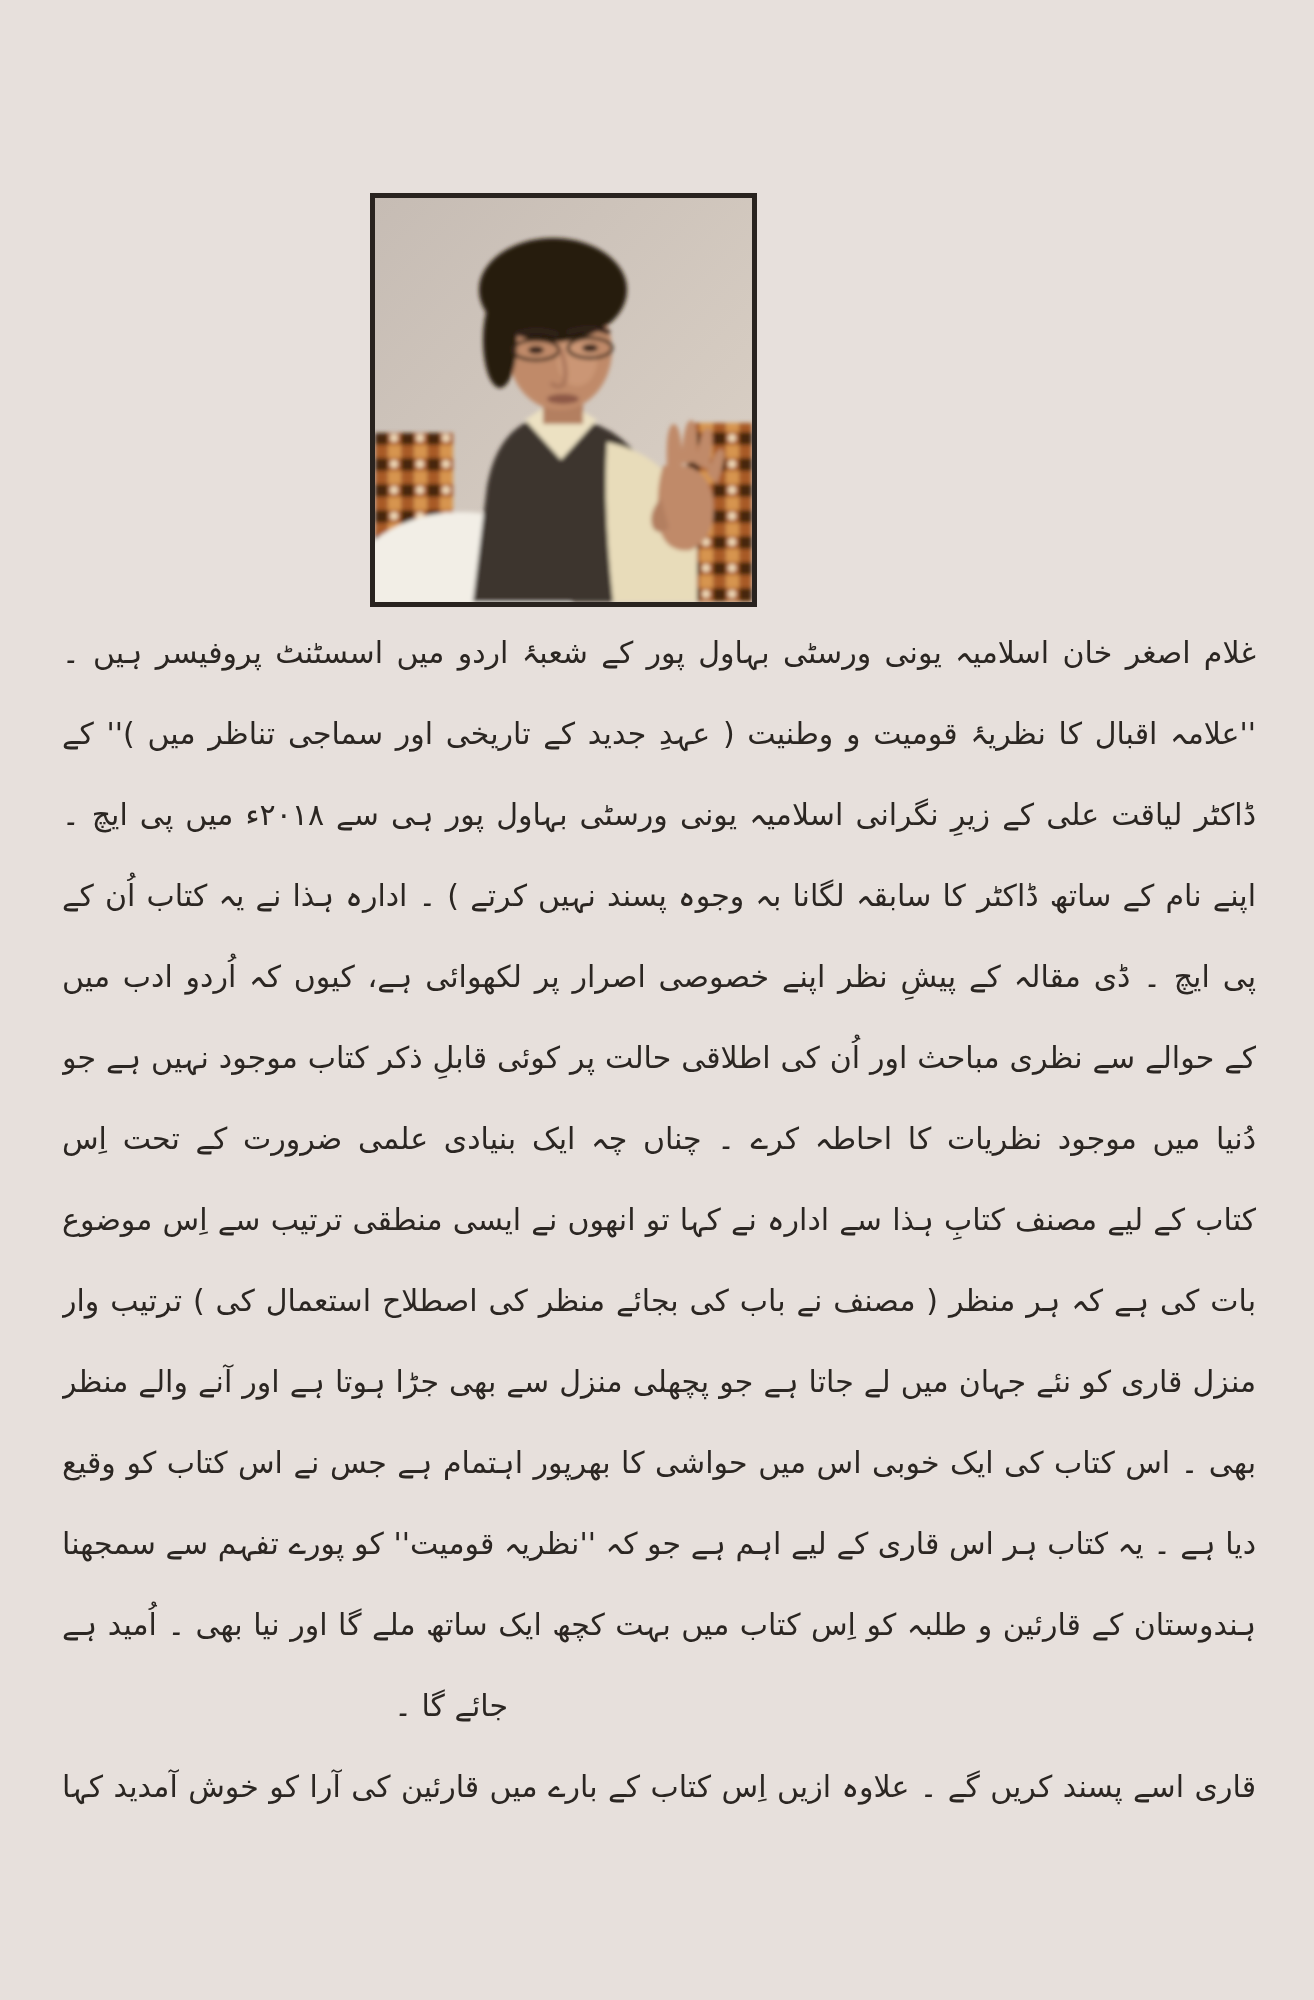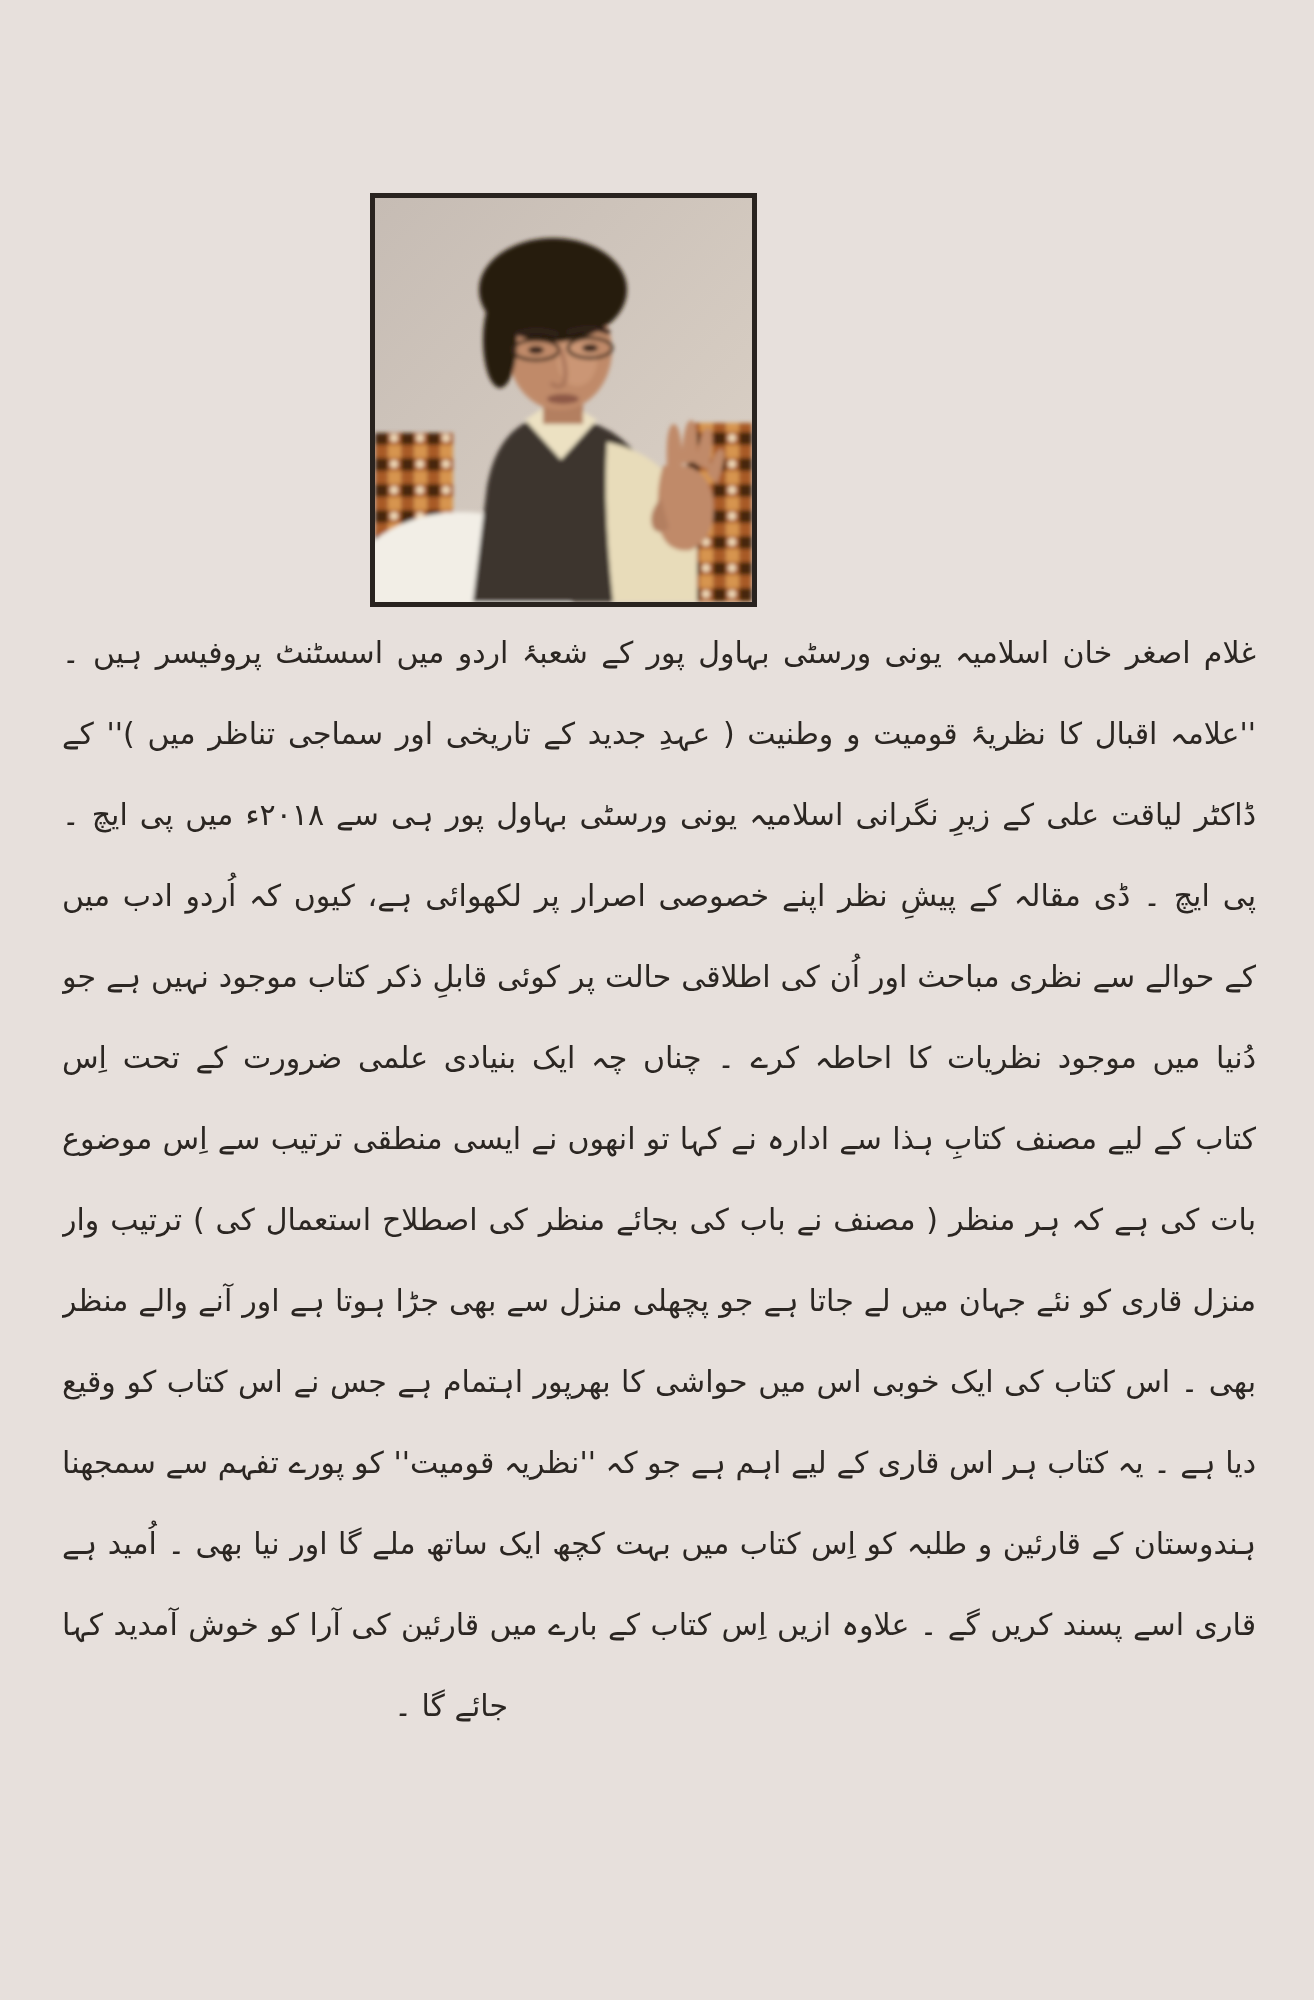--- a/index.html
+++ b/index.html
@@ -100,26 +100,27 @@
           <path d="M286,300 Q272,316 278,330 Q284,338 294,330 Z" fill="#b37f60"></path>
         </g>
       </g>
     </svg>
   </div>
 
   <div class="article">
     <div class="text-line">غلام اصغر خان اسلامیہ یونی ورسٹی بہاول پور کے شعبۂ اردو میں اسسٹنٹ پروفیسر ہیں ۔ انھوں نے</div>
     <div class="text-line">''علامہ اقبال کا نظریۂ قومیت و وطنیت ( عہدِ جدید کے تاریخی اور سماجی تناظر میں )'' کے موضوع پر</div>
     <div class="text-line">ڈاکٹر لیاقت علی کے زیرِ نگرانی اسلامیہ یونی ورسٹی بہاول پور ہی سے ۲۰۱۸ء میں پی ایچ ۔ ڈی کیا ۔ تاہم</div>
+    <div class="text-line">اپنے نام کے ساتھ ڈاکٹر کا سابقہ لگانا بہ وجوہ پسند نہیں کرتے ) ۔ ادارہ ہذا نے یہ کتاب اُن کے</div>
     <div class="text-line">پی ایچ ۔ ڈی مقالہ کے پیشِ نظر اپنے خصوصی اصرار پر لکھوائی ہے، کیوں کہ اُردو ادب میں نظریۂ قومیت</div>
     <div class="text-line">کے حوالے سے نظری مباحث اور اُن کی اطلاقی حالت پر کوئی قابلِ ذکر کتاب موجود نہیں ہے جو پوری</div>
     <div class="text-line">دُنیا میں موجود نظریات کا احاطہ کرے ۔ چناں چہ ایک بنیادی علمی ضرورت کے تحت اِس موضوع پر</div>
     <div class="text-line">کتاب کے لیے مصنف کتابِ ہذا سے ادارہ نے کہا تو انھوں نے ایسی منطقی ترتیب سے اِس موضوع پر</div>
     <div class="text-line">بات کی ہے کہ ہر منظر ( مصنف نے باب کی بجائے منظر کی اصطلاح استعمال کی ) ترتیب وار منزل بہ</div>
     <div class="text-line">منزل قاری کو نئے جہان میں لے جاتا ہے جو پچھلی منزل سے بھی جڑا ہوتا ہے اور آنے والے منظر سے</div>
     <div class="text-line">بھی ۔ اس کتاب کی ایک خوبی اس میں حواشی کا بھرپور اہتمام ہے جس نے اس کتاب کو وقیع اور مستند بنا</div>
     <div class="text-line">دیا ہے ۔ یہ کتاب ہر اس قاری کے لیے اہم ہے جو کہ ''نظریہ قومیت'' کو پورے تفہم سے سمجھنا چاہے ۔</div>
     <div class="text-line">ہندوستان کے قارئین و طلبہ کو اِس کتاب میں بہت کچھ ایک ساتھ ملے گا اور نیا بھی ۔ اُمید ہے کہ سنجیدہ</div>
+    <div class="text-line last">جائے گا ۔</div>
     <div class="text-line">قاری اسے پسند کریں گے ۔ علاوہ ازیں اِس کتاب کے بارے میں قارئین کی آرا کو خوش آمدید کہا</div>
-    <div class="text-line last">جائے گا ۔</div>
   </div>
 
 </div>
 
 </body></html>

